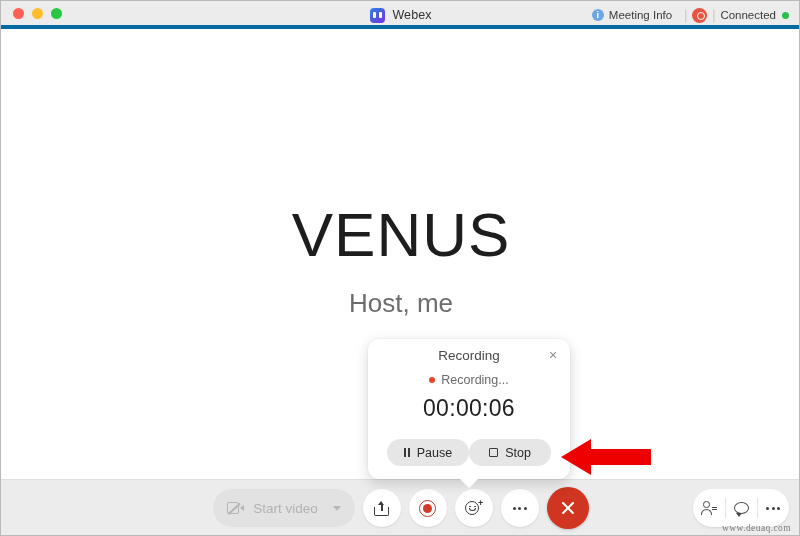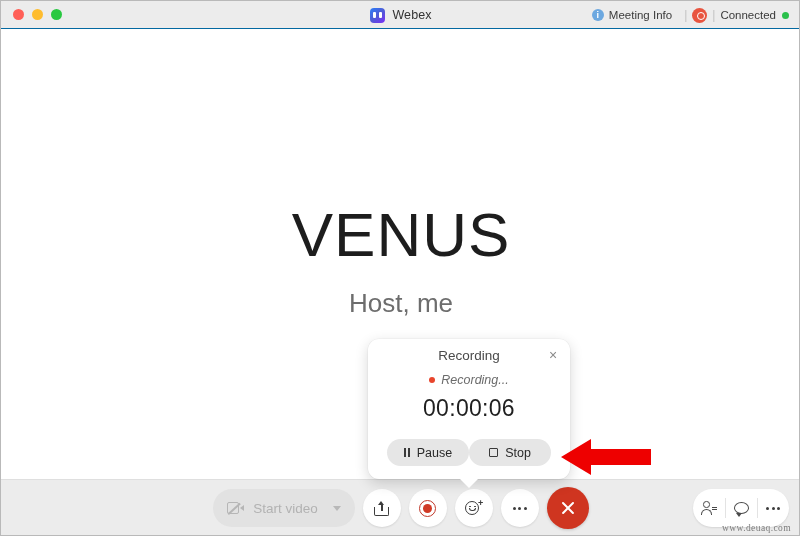--- a/index.html
+++ b/index.html
@@ -15,21 +15,21 @@
     background: #e2e2e2;
     border: 1px solid #b9b9b9;
     overflow: hidden;
   }
 
   
   .titlebar {
     position: absolute; top: 0; left: 0;
     width: 800px; height: 28px;
     background: #ececec;
-    border-bottom: 1px solid #0369a1;
+    border-bottom: 4px solid #0369a1;
     display: flex; align-items: center;
   }
   .traffic-lights {
     display: flex; align-items: center; gap: 8px;
     margin-left: 12px;
   }
   .tl { width: 11px; height: 11px; border-radius: 50%; display: block; }
   .tl-close { background: #ff5f57; }
   .tl-min   { background: #febc2e; }
   .tl-max   { background: #28c840; }
@@ -303,21 +303,20 @@
   .rec-title { font-size: 13.5px; color: #4a4a4a; }
   .rec-close {
     position: absolute; right: 9px; top: 8px;
     width: 16px; height: 16px;
     display: flex; align-items: center; justify-content: center;
     font-size: 14px; color: #8a8a8a; cursor: pointer; line-height: 1;
   }
   .rec-status {
     display: flex; align-items: center; justify-content: center; gap: 6px;
     margin-top: 2px;
-    font-style: italic;
   }
   .rec-status .dot {
     width: 6px; height: 6px; border-radius: 50%; background: #e8452c;
   }
   .rec-status .txt { font-size: 12.5px; color: #6b6b6b; }
   .rec-timer {
     text-align: center; margin-top: 8px;
     font-size: 23px; color: #1f1f1f; font-weight: 400; letter-spacing: 0.3px;
   }
   .rec-actions {

